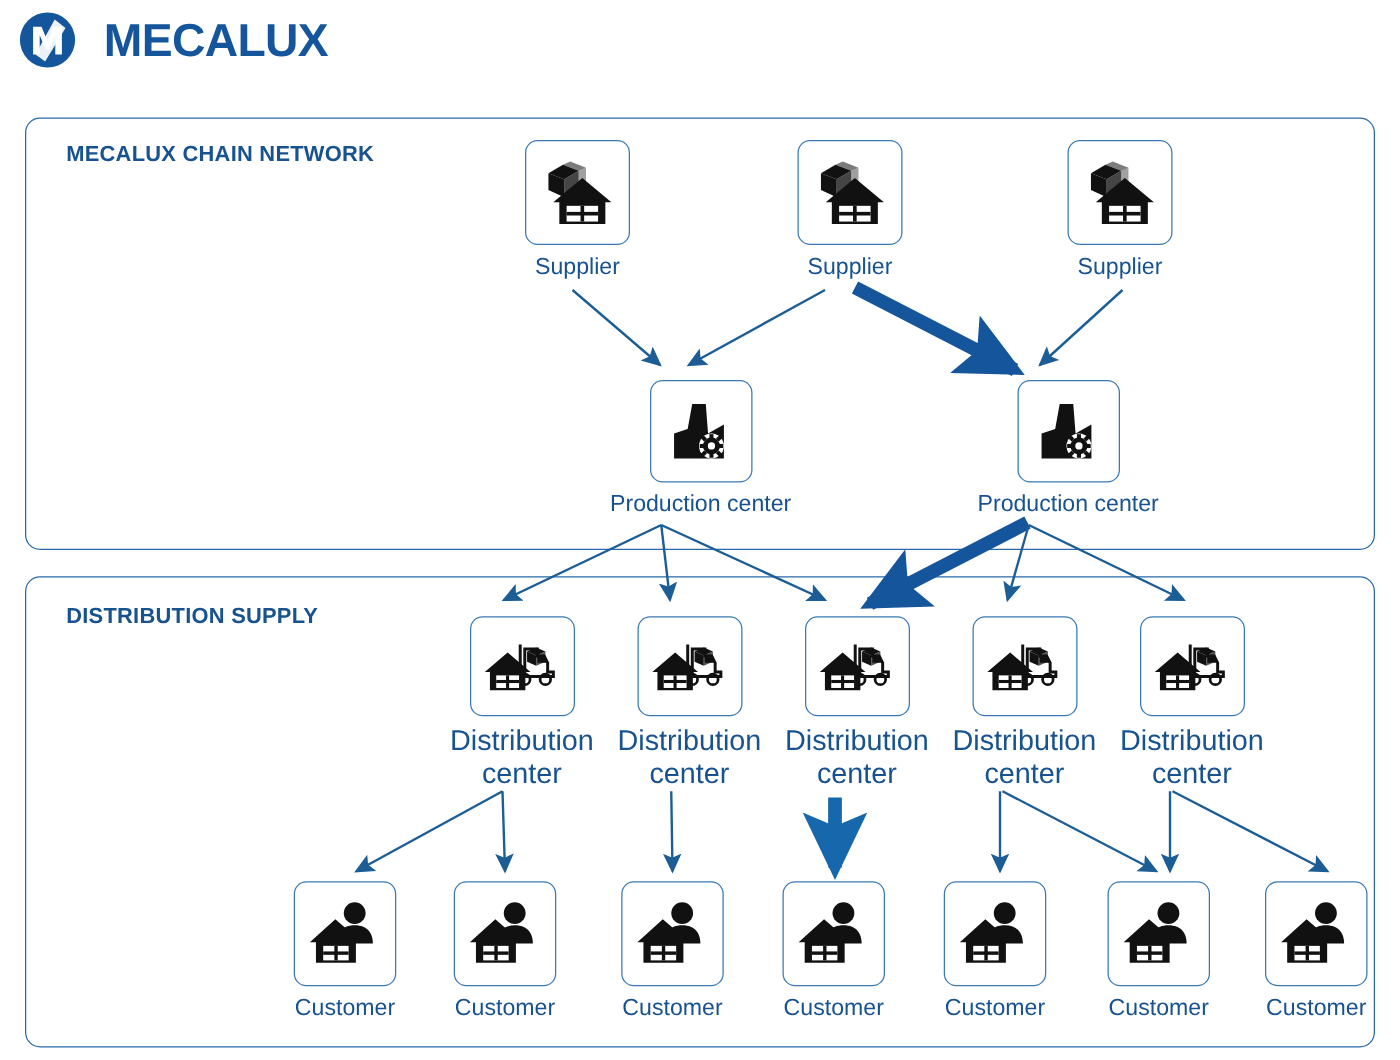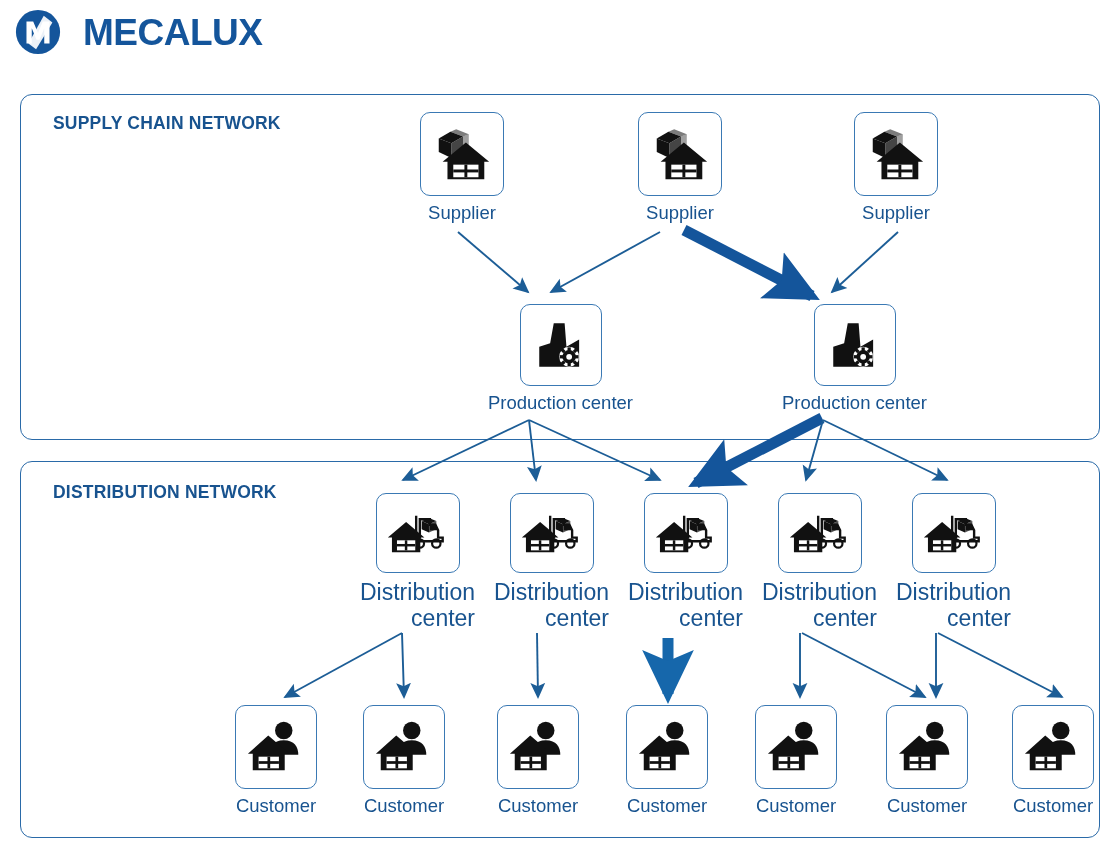--- a/index.html
+++ b/index.html
@@ -98,21 +98,21 @@
     background: #ffffff;
     display: flex;
     align-items: center;
     justify-content: center;
     box-sizing: border-box;
   }
   .node-label {
     margin-top: 7px;
     font-size: 18.5px;
     color: #18538f;
-    text-align: right;
+    text-align: center;
     line-height: 1.12;
     white-space: pre-line;
     font-family: "Liberation Sans", sans-serif;
   }
   .node-label.small {
     font-size: 23px;
   }
 
   
   .n-supplier .node-box { width: 84px; height: 84px; }
@@ -131,25 +131,25 @@
     <svg class="mark" viewBox="0 0 100 100">
       <circle cx="50" cy="50" r="46" fill="#14559b"></circle>
       <path d="M26 74 L26 28 L40 28 L50 52 L60 28 L74 28 L74 74 L63 74 L63 42 L53 66 L47 66 L37 42 L37 74 Z" fill="#ffffff"></path>
       <path d="M62 16 L80 30 L46 86 L30 74 Z" fill="#ffffff" opacity="0.92"></path>
       <path d="M26 74 L26 28 L40 28 L50 52 L60 28 L74 28 L74 74 L63 74 L63 42 L53 66 L47 66 L37 42 L37 74 Z" fill="#14559b" opacity="0.0"></path>
     </svg>
     <div class="wordmark">MECALUX</div>
   </div>
 
   <div class="panel" id="panel-supply">
-    <div class="panel-title" id="title-supply">SUPPLY CHAIN NETWORK</div>
+    <div class="panel-title" id="title-supply">MECALUX CHAIN NETWORK</div>
   </div>
 
   <div class="panel" id="panel-distribution">
-    <div class="panel-title" id="title-distribution">DISTRIBUTION NETWORK</div>
+    <div class="panel-title" id="title-distribution">DISTRIBUTION SUPPLY</div>
   </div>
 
   <svg id="arrows" viewBox="0 0 1120 848">
     <defs>
       <marker id="ah-thin" markerWidth="9" markerHeight="9" refX="7.4" refY="4.5" orient="auto" markerUnits="strokeWidth">
         <path d="M0,0.6 L8.4,4.5 L0,8.4 L1.7,4.5 Z" fill="#1c5d96"></path>
       </marker>
       <marker id="ah-bold" markerWidth="5.2" markerHeight="5.2" refX="4.1" refY="2.6" orient="auto" markerUnits="strokeWidth">
         <path d="M0,0.25 L4.9,2.6 L0,4.95 L1.0,2.6 Z" fill="#14559b"></path>
       </marker>

